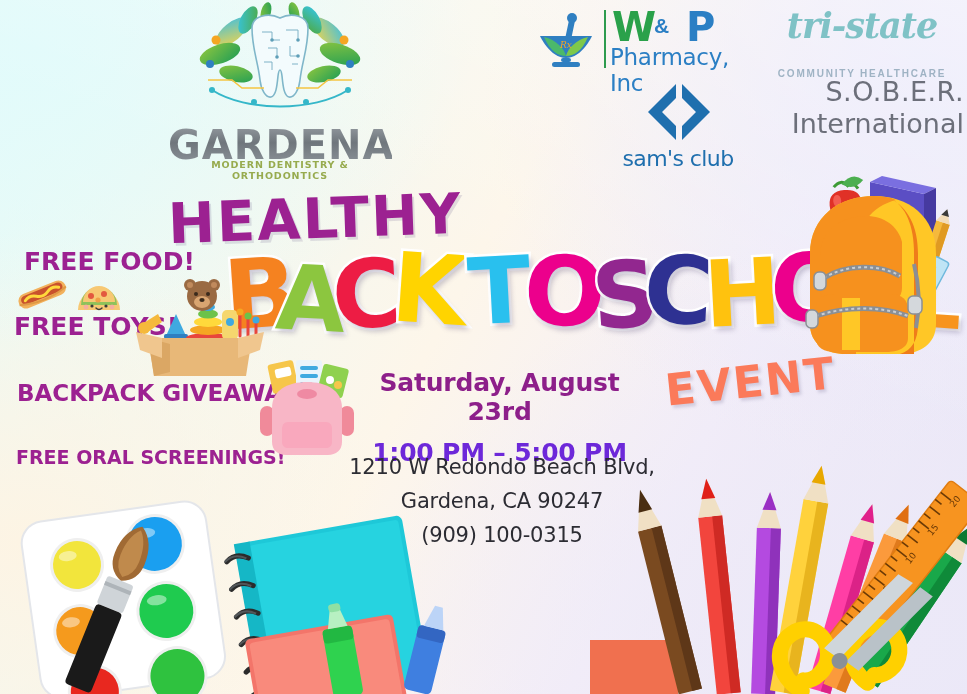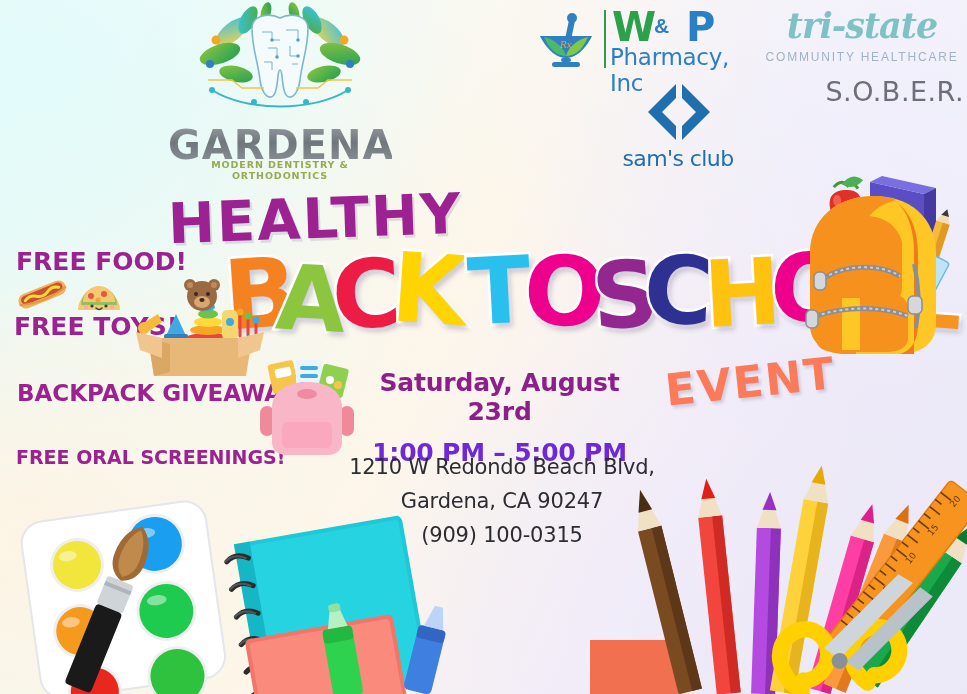--- a/index.html
+++ b/index.html
@@ -66,21 +66,21 @@
     position: absolute; left: 76px; top: 40px; font-size: 23px; color: #2b7fc4;
     font-family: "DejaVu Sans", sans-serif; letter-spacing: -.3px;
   }
 
   #tristate-logo { left: 762px; top: 8px; width: 200px; height: 60px; text-align: center; }
   .tristate-word {
     font-family: "DejaVu Serif", serif; font-style: italic; font-weight: 700;
     font-size: 35px; color: #7fc2c6; letter-spacing: -1px; line-height: 1;
   }
   .tristate-sub {
-    margin-top: 7px; font-size: 12px; letter-spacing: 1.8px; color: #9fb3c4; font-weight: 400;
+    margin-top: 25px; font-size: 10px; letter-spacing: 1.8px; color: #9fb3c4; font-weight: 700;
   }
 
   #samsclub-logo { left: 598px; top: 78px; width: 160px; height: 106px; }
   .sams-word {
     position: absolute; left: 0; top: 68px; width: 160px; text-align: center;
     font-size: 22px; color: #1f6fae; font-family: "DejaVu Sans", sans-serif; letter-spacing: -.6px;
   }
 
   #sober-logo { left: 764px; top: 76px; width: 200px; text-align: right; color: #6c6f7a; }
   .sober-l1 { font-size: 27px; letter-spacing: .5px; font-family: "DejaVu Sans", sans-serif; }
@@ -261,20 +261,21 @@
       <g fill="#1f6fae">
         <path d="M78 6 L50 34 L78 62 L78 48 L64 34 L78 20 Z"></path>
         <path d="M84 6 L112 34 L84 62 L84 48 L98 34 L84 20 Z"></path>
       </g>
     </svg>
     <div class="sams-word">sam's club</div>
   </div>
 
   <div class="abs" id="sober-logo">
     <div class="sober-l1">S.O.B.E.R.</div>
+    <div class="sober-l2">International</div>
   </div>
 
   <div class="abs nowrap" id="headline-healthy" style="color: rgb(156, 33, 145);">HEALTHY</div>
 
   <div class="abs" id="headline-back-to-school">
       <span class="bts-letter" style="left: 0px; top: 14px; font-size: 96px; color: rgb(245, 130, 32); transform: rotate(-4deg);">B</span>
       <span class="bts-letter" style="left: 52px; top: 22px; font-size: 90px; color: rgb(140, 198, 63); transform: rotate(3deg);">A</span>
       <span class="bts-letter" style="left: 108px; top: 16px; font-size: 94px; color: rgb(237, 28, 68); transform: rotate(-3deg);">C</span>
       <span class="bts-letter" style="left: 168px; top: 10px; font-size: 96px; color: rgb(255, 212, 0); transform: rotate(4deg);">K</span>
       <span class="bts-letter" style="left: 244px; top: 14px; font-size: 92px; color: rgb(41, 192, 238); transform: rotate(-3deg);">T</span>
@@ -282,21 +283,21 @@
       <span class="bts-letter" style="left: 368px; top: 18px; font-size: 92px; color: rgb(146, 39, 143); transform: rotate(-4deg);">S</span>
       <span class="bts-letter" style="left: 420px; top: 12px; font-size: 94px; color: rgb(46, 49, 146); transform: rotate(3deg);">C</span>
       <span class="bts-letter" style="left: 480px; top: 16px; font-size: 92px; color: rgb(255, 194, 14); transform: rotate(-3deg);">H</span>
       <span class="bts-letter" style="left: 546px; top: 10px; font-size: 94px; color: rgb(236, 0, 140); transform: rotate(3deg);">O</span>
       <span class="bts-letter" style="left: 612px; top: 14px; font-size: 96px; color: rgb(141, 198, 63); transform: rotate(-3deg);">O</span>
       <span class="bts-letter" style="left: 680px; top: 18px; font-size: 92px; color: rgb(247, 148, 30); transform: rotate(4deg);">L</span>
     </div>
 
   <div class="abs nowrap" id="headline-event" style="color: rgb(251, 122, 90);">EVENT</div>
 
-  <div class="perk" id="perk-food" style="color: rgb(156, 33, 145);">FREE FOOD!</div>
+  <div class="perk" id="perk-food" style="color: rgb(156, 33, 145); margin-left: 8px;">FREE FOOD!</div>
   <div class="perk" id="perk-toys" style="color: rgb(156, 33, 145);">FREE TOYS!</div>
   <div class="perk" id="perk-backpacks" style="color: rgb(156, 33, 145);">BACKPACK GIVEAWAYS!</div>
   <div class="perk" id="perk-screenings" style="color: rgb(156, 33, 145);">FREE ORAL SCREENINGS!</div>
 
   <div class="abs" id="event-details">
     <div class="detail-date" style="color: rgb(141, 31, 138);">Saturday, August 23rd</div>
     <div class="detail-time" style="color: #6d28d9;">1:00 PM – 5:00 PM</div>
   </div>
 
   <div class="abs" id="event-address">

